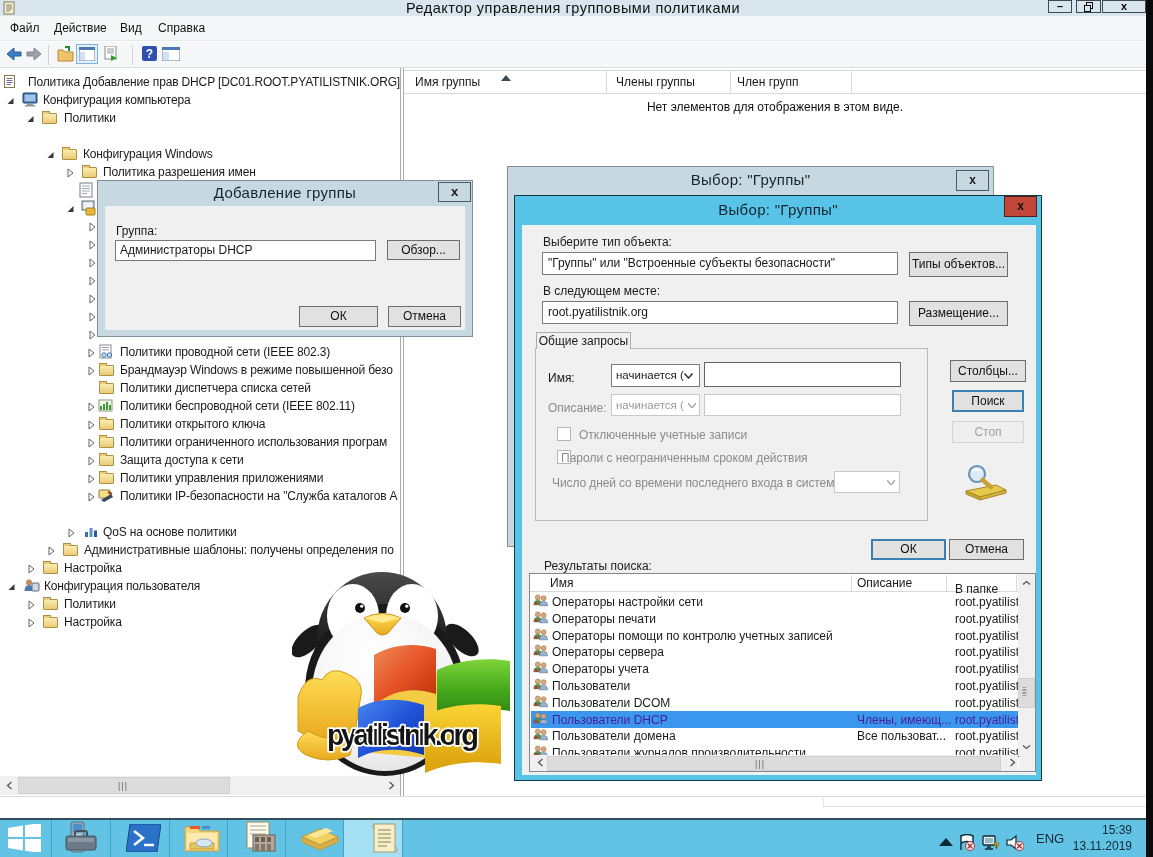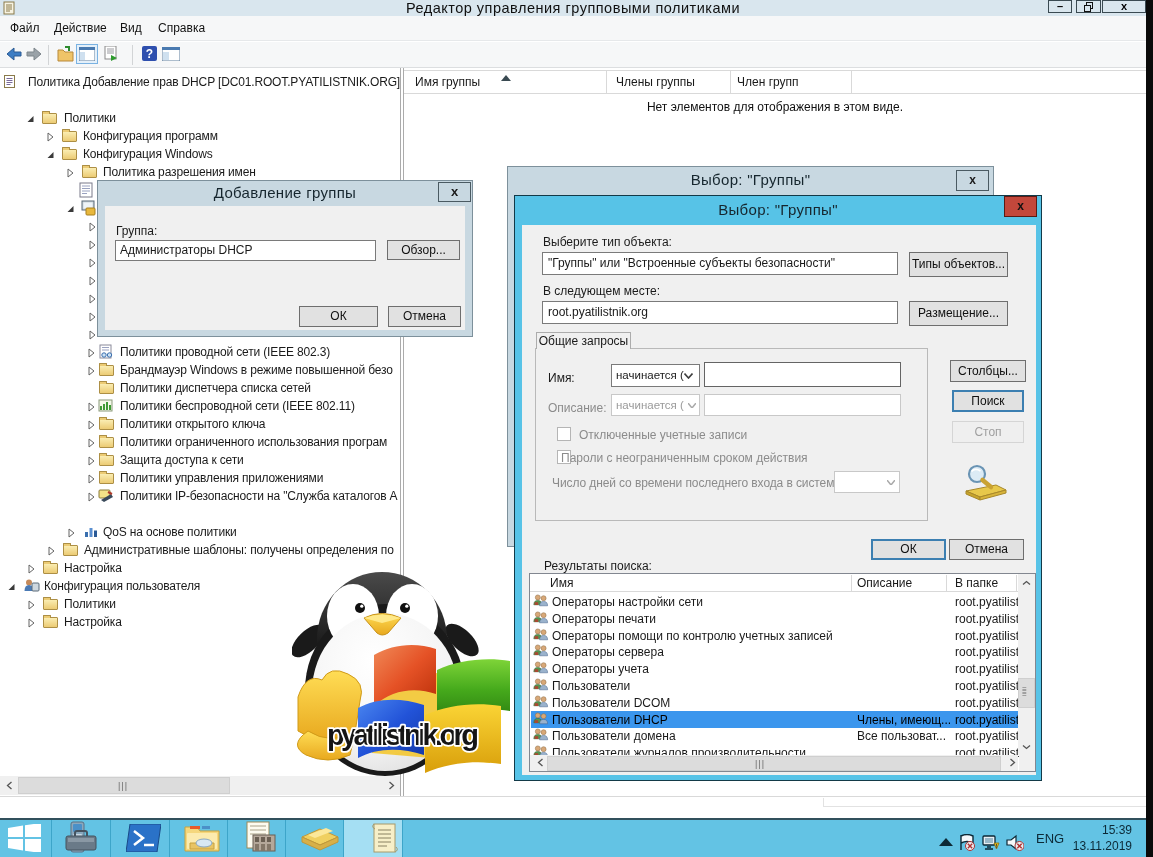--- a/index.html
+++ b/index.html
@@ -117,33 +117,38 @@
 
 <div class="a" id="treepanel"></div>
 <div class="a" id="tree" style="left:0;top:0;width:400px;height:700px;overflow:hidden">
 <div class="tr a" style="top:73px">
       <span style="position:absolute;left:3px;top:1px"><svg width="14" height="15">
           <rect x="1.5" y="1.5" width="10" height="12" fill="#FFFFFF" stroke="#8a7a4a"></rect>
           <path d="M3.5 4.5h6M3.5 6.5h6M3.5 8.5h6M3.5 10.5h4" stroke="#7a6a9a"></path>
         </svg></span>
       <span class="lbl" style="left:28px">Политика Добавление прав DHCP [DC01.ROOT.PYATILISTNIK.ORG]</span>
     </div>
+<div class="tr a" style="top:91px">
+      <span class="exp" style="left:6px"><svg width="9" height="10" viewBox="0 0 9 10">
+          <path d="M7.5 2 L7.5 8 L1.5 8 Z" fill="#3a3a3a"></path>
+        </svg></span>
+      <span style="position:absolute;left:22px;top:1px"><svg width="17" height="15">
+          <rect x="1" y="1" width="14" height="10" rx="1" fill="#3f6fb5" stroke="#24456f"></rect>
+          <rect x="2.5" y="2.5" width="11" height="7" fill="#9fc4e8"></rect>
+          <rect x="5" y="11" width="6" height="2" fill="#8a9aa8"></rect>
+          <rect x="3" y="13" width="10" height="1.5" fill="#8a9aa8"></rect>
+        </svg></span>
+      <span class="lbl" style="left:43px">Конфигурация компьютера</span>
+    </div>
 <div class="tr a" style="top:109px">
       <span class="exp" style="left:26px"><svg width="9" height="10" viewBox="0 0 9 10">
           <path d="M7.5 2 L7.5 8 L1.5 8 Z" fill="#3a3a3a"></path>
         </svg></span>
       <b class="fold" style="left:42px"></b>
       <span class="lbl" style="left:64px">Политики</span>
-    </div>
-<div class="tr a" style="top:127px">
-      <span class="exp" style="left:46px"><svg width="9" height="10" viewBox="0 0 9 10">
-          <path d="M2 1 L7 5 L2 9 Z" fill="#fff" stroke="#646464"></path>
-        </svg></span>
-      <b class="fold" style="left:62px"></b>
-      <span class="lbl" style="left:83px">Конфигурация программ</span>
     </div>
 <div class="tr a" style="top:145px">
       <span class="exp" style="left:46px"><svg width="9" height="10" viewBox="0 0 9 10">
           <path d="M7.5 2 L7.5 8 L1.5 8 Z" fill="#3a3a3a"></path>
         </svg></span>
       <b class="fold" style="left:62px"></b>
       <span class="lbl" style="left:83px">Конфигурация Windows</span>
     </div>
 <div class="tr a" style="top:163px">
       <span class="exp" style="left:66px"><svg width="9" height="10" viewBox="0 0 9 10">
@@ -469,21 +474,21 @@
 <path d="M22.5 17 L31 24" stroke="#caa232" stroke-width="4.5" stroke-linecap="round"></path>
 <path d="M11.5 8.5 q3.5-4 9 -0.5" stroke="#fff" stroke-width="1.6" fill="none"></path>
 </svg>
 <div class="btn-def" style="left:349px;top:314px;width:75px;height:21px;line-height:17px">ОК</div>
 <div class="btn" style="left:427px;top:314px;width:75px;height:21px;line-height:19px">Отмена</div>
 <div class="lab" style="left:22px;top:334px">Результаты поиска:</div>
 <div class="a" style="left:7px;top:348px;width:507px;height:199px;border:1px solid #828790;background:#fff;overflow:hidden">
   <div class="a" style="left:0;top:0;width:505px;height:18px;background:#fff;border-bottom:1px solid #D9D9D9"></div>
   <div class="a" style="left:20px;top:2px">Имя</div>
   <div class="a" style="left:327px;top:2px">Описание</div>
-  <div class="a" style="left:425px;top:2px">В папке</div>
+  <div class="a" style="left:425px;top:8px">В папке</div>
   <div class="a hline" style="left:321px;top:1px;width:1px;height:17px"></div>
   <div class="a hline" style="left:416px;top:1px;width:1px;height:17px"></div>
   <div class="a hline" style="left:486px;top:1px;width:1px;height:17px"></div>
   <div class="lrow" style="top:19.0px;height:17px;">
           <span style="left:2px;top:1px"><svg width="16" height="14">
               <circle cx="4.8" cy="3.4" r="2.5" fill="#D8A878" stroke="#8a6a42" stroke-width="0.5"></circle>
               <path d="M0.8 10.8 q0-4.4 4-4.4 q4 0 4 4.4 Z" fill="#55954e" stroke="#2e5e2a" stroke-width="0.5"></path>
               <circle cx="10.6" cy="4.2" r="2.5" fill="#D8A878" stroke="#8a6a42" stroke-width="0.5"></circle>
               <path d="M6.6 11.8 q0-4.4 4-4.4 q4 0 4 4.4 Z" fill="#9ab2cc" stroke="#44608a" stroke-width="0.5"></path>
               <rect x="1.6" y="8.2" width="3.6" height="2.8" fill="#a84a32"></rect>
@@ -550,21 +555,21 @@
           <span style="left:2px;top:1px"><svg width="16" height="14">
               <circle cx="4.8" cy="3.4" r="2.5" fill="#D8A878" stroke="#8a6a42" stroke-width="0.5"></circle>
               <path d="M0.8 10.8 q0-4.4 4-4.4 q4 0 4 4.4 Z" fill="#55954e" stroke="#2e5e2a" stroke-width="0.5"></path>
               <circle cx="10.6" cy="4.2" r="2.5" fill="#D8A878" stroke="#8a6a42" stroke-width="0.5"></circle>
               <path d="M6.6 11.8 q0-4.4 4-4.4 q4 0 4 4.4 Z" fill="#9ab2cc" stroke="#44608a" stroke-width="0.5"></path>
               <rect x="1.6" y="8.2" width="3.6" height="2.8" fill="#a84a32"></rect>
             </svg></span>
           <span style="left:21px">Пользователи DCOM</span>
           <span style="left:424px">root.pyatilistn</span>
         </div>
-<div class="lrow" style="top:136.6px;background:#3B96ED;color:#000000;height:17px;">
+<div class="lrow" style="top:136.6px;background:#3B96ED;color:#4c1d95;height:17px;">
           <span style="left:2px;top:1px"><svg width="16" height="14">
               <circle cx="4.8" cy="3.4" r="2.5" fill="#D8A878" stroke="#8a6a42" stroke-width="0.5"></circle>
               <path d="M0.8 10.8 q0-4.4 4-4.4 q4 0 4 4.4 Z" fill="#55954e" stroke="#2e5e2a" stroke-width="0.5"></path>
               <circle cx="10.6" cy="4.2" r="2.5" fill="#D8A878" stroke="#8a6a42" stroke-width="0.5"></circle>
               <path d="M6.6 11.8 q0-4.4 4-4.4 q4 0 4 4.4 Z" fill="#9ab2cc" stroke="#44608a" stroke-width="0.5"></path>
               <rect x="1.6" y="8.2" width="3.6" height="2.8" fill="#a84a32"></rect>
             </svg></span>
           <span style="left:21px">Пользователи DHCP</span>
           <span style="left:326px">Члены, имеющ...</span>
           <span style="left:424px">root.pyatilist</span>

